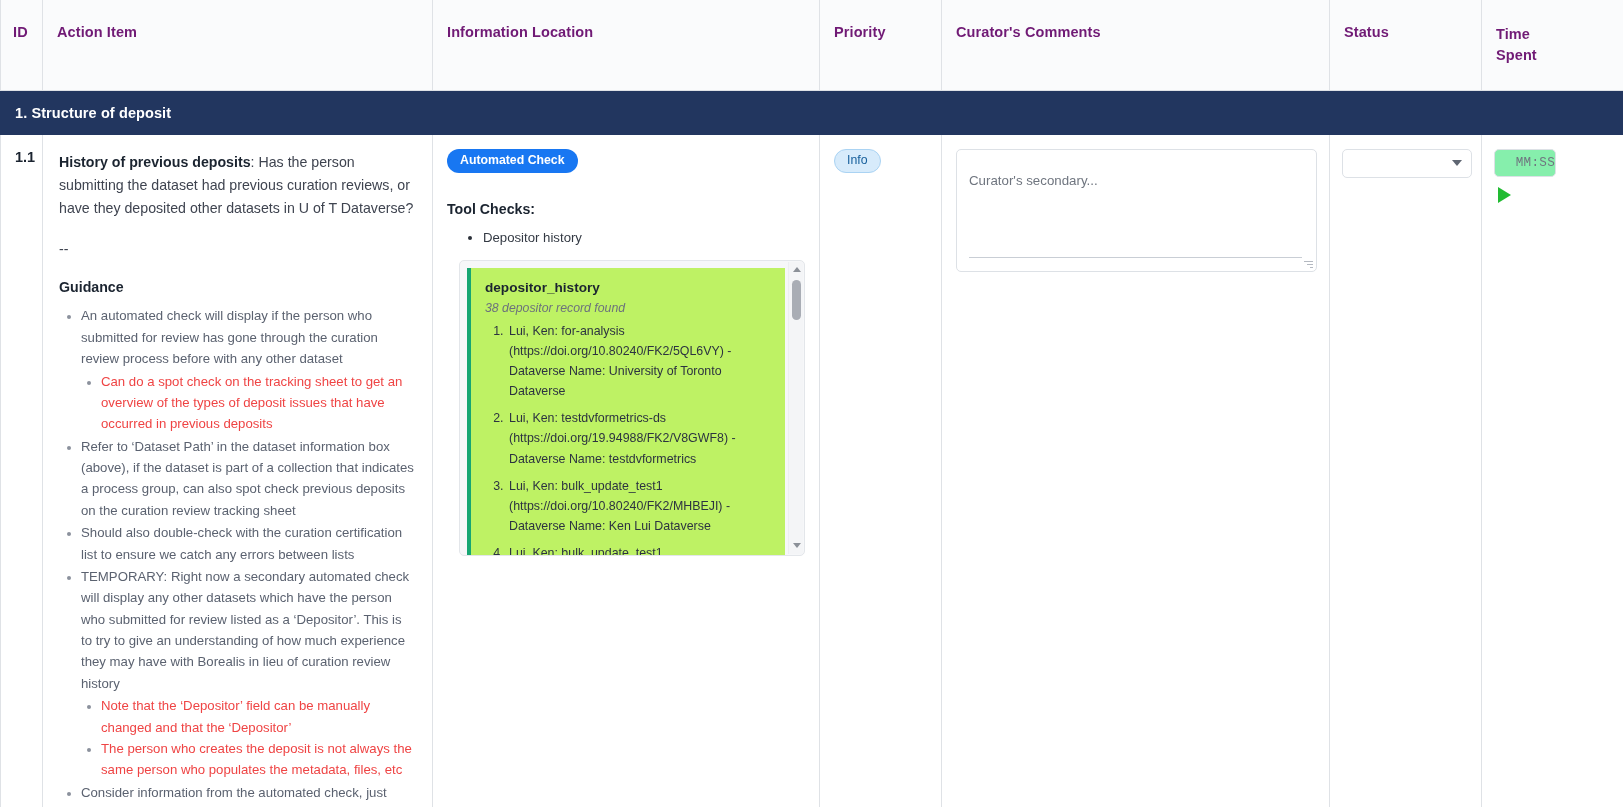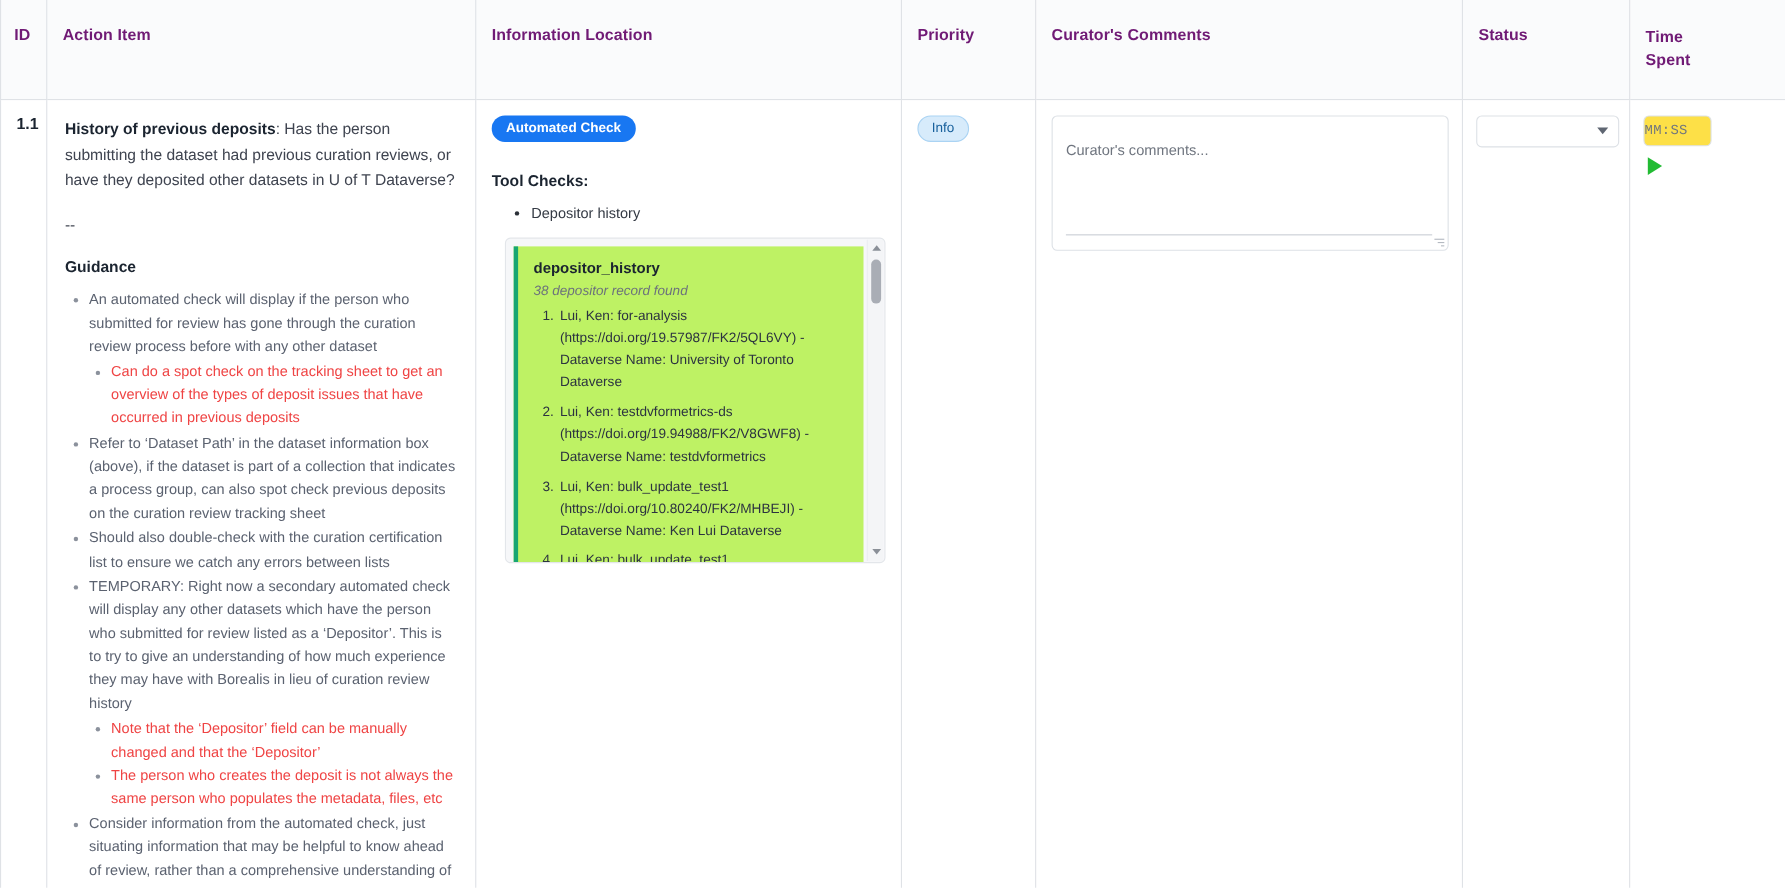--- a/index.html
+++ b/index.html
@@ -259,22 +259,22 @@
     border-right: 5px solid transparent;
     border-top: 6px solid #5f6672;
   }
 
   
   .time-cell { padding: 14px 12px !important; }
   .time-input {
     width: 62px; height: 28px;
     border: 1px solid #dde1e6;
     border-radius: 5px;
-    background: #fde047;
-    display: flex; align-items: center; justify-content: flex-start;
+    background: #86efac;
+    display: flex; align-items: center; justify-content: flex-end;
     font-family: "Liberation Mono", monospace;
     font-size: 12.6px;
     color: #6f757f;
     letter-spacing: .3px;
   }
   .play-btn {
     margin: 10px 0 0 4px;
     width: 0; height: 0;
     border-top: 8px solid transparent;
     border-bottom: 8px solid transparent;
@@ -307,20 +307,23 @@
         <th>Status</th>
         <th class="last th-time">
           <span>Time</span>
           <span>Spent</span>
         </th>
       </tr>
     </thead>
 
     <tbody>
 
+      <tr class="section-row">
+        <td colspan="7">1. Structure of deposit</td>
+      </tr>
 
       <tr>
 
         <td class="cell first id-cell">1.1</td>
 
         <td class="cell action-cell">
           <p class="ai-title">
             <b>History of previous deposits</b><span>: Has the person submitting the dataset had previous curation reviews, or have they deposited other datasets in U of T Dataverse?</span>
           </p>
           <p class="ai-dashes">--</p>
@@ -351,21 +354,21 @@
           <p class="toolchecks-h">Tool Checks:</p>
           <ul class="toolchecks">
             <li>Depositor history</li>
           </ul>
 
           <div class="tool-output-box">
             <div class="tool-output-inner">
               <div class="tool-name">depositor_history</div>
               <div class="tool-sub">38 depositor record found</div>
               <ol class="tool-records">
-                <li>Lui, Ken: for-analysis (https://doi.org/19.57987/FK2/5QL6VY) - Dataverse Name: University of Toronto Dataverse</li>
+                <li>Lui, Ken: for-analysis (https://doi.org/10.80240/FK2/5QL6VY) - Dataverse Name: University of Toronto Dataverse</li>
                 <li>Lui, Ken: testdvformetrics-ds (https://doi.org/19.94988/FK2/V8GWF8) - Dataverse Name: testdvformetrics</li>
                 <li>Lui, Ken: bulk_update_test1 (https://doi.org/10.80240/FK2/MHBEJI) - Dataverse Name: Ken Lui Dataverse</li>
                 <li>Lui, Ken: bulk_update_test1 (https://doi.org/10.80240/FK2/MHBEJI) - Dataverse Name: Ken Lui Dataverse</li>
 
               </ol>
             </div>
             <div class="tool-scrollbar">
               <div class="tool-scroll-arrow up">
                   <i></i>
                 </div>
@@ -376,21 +379,21 @@
             </div>
           </div>
         </td>
 
         <td class="cell">
           <span class="badge-info">Info</span>
         </td>
 
         <td class="cell comments-cell">
           <div class="comment-box">
-            <div class="comment-placeholder">Curator's comments...</div>
+            <div class="comment-placeholder">Curator's secondary...</div>
             <div class="comment-underline"></div>
             <div class="comment-resize">
               <span></span>
                 <span></span>
                 <span></span>
             </div>
           </div>
         </td>
 
         <td class="cell status-cell">

